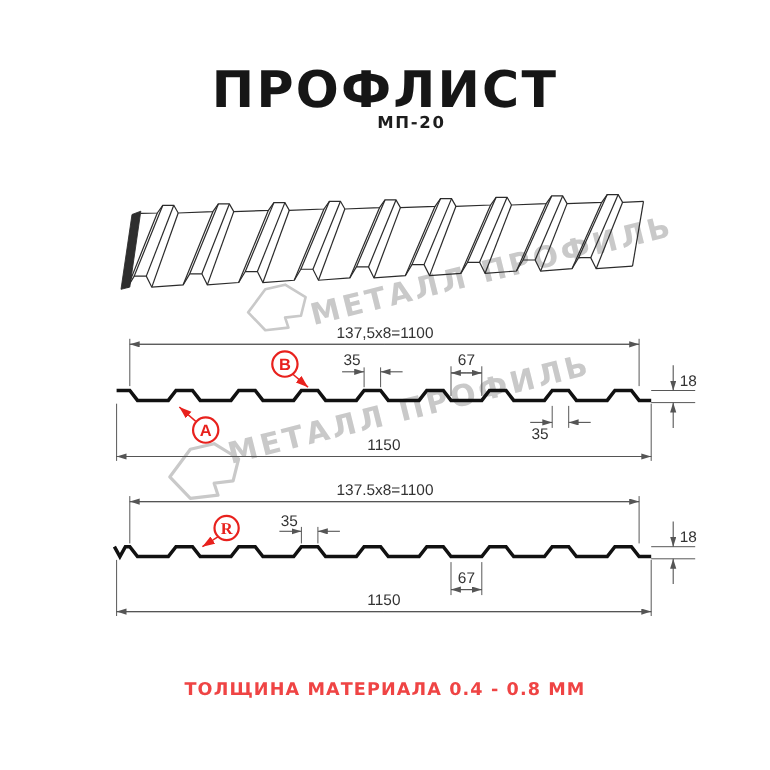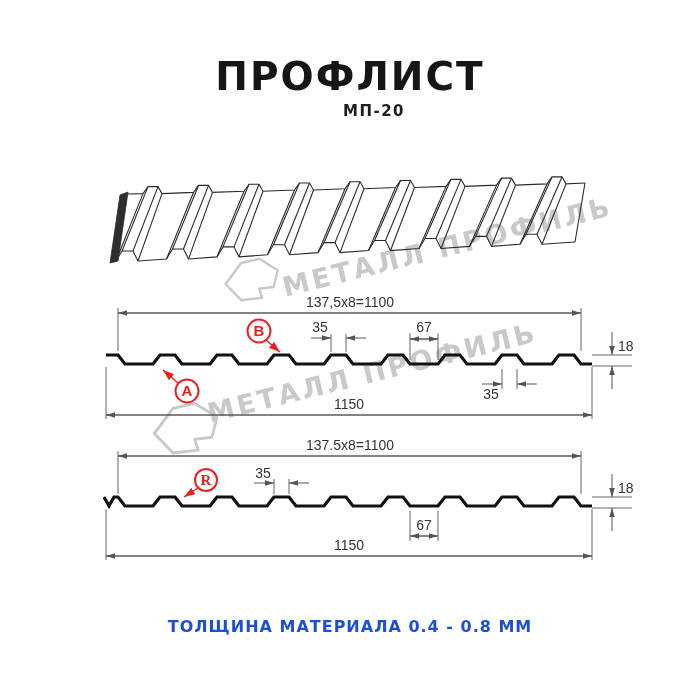--- a/index.html
+++ b/index.html
@@ -1,27 +1,27 @@
 <!DOCTYPE html>
 <html><head>
 <meta charset="utf-8">
 <style>
   html,body{margin:0;padding:0;background:#fff;}
   #page{position:relative;width:700px;height:700px;background:#fff;overflow:hidden;
         font-family:"Liberation Sans",sans-serif;}
   .abs{position:absolute;}
   .title{top:54px;left:0;width:700px;text-align:center;
-         font-family:"DejaVu Sans",sans-serif;font-weight:bold;font-size:39px;
+         font-family:"DejaVu Sans",sans-serif;font-weight:bold;font-size:46px;
          letter-spacing:2px;color:#161616;}
   .subtitle{top:102px;left:0;width:700px;text-align:center;
             font-family:"DejaVu Sans",sans-serif;font-weight:bold;font-size:15px;
             letter-spacing:1.5px;color:#1d1d1d;padding-left:24px;}
   .footer{top:617px;left:0;width:700px;text-align:center;
           font-family:"DejaVu Sans",sans-serif;font-weight:bold;font-size:16px;
-          letter-spacing:1px;color:#1d4ed8;}
+          letter-spacing:1px;color:#ef4444;}
   .wm-text{color:#c9c9c9;font-family:"DejaVu Sans",sans-serif;font-weight:bold;
            font-size:27px;letter-spacing:3px;white-space:nowrap;
            transform:rotate(-14deg);transform-origin:0 50%;z-index:1;}
   #wm1{left:283px;top:272px;}
   #wm2{left:208px;top:398px;}
   .wm-logo{z-index:1;}
   #logo1{left:222px;top:256px;}
   #logo2{left:150px;top:400px;}
   #scene{left:0;top:0;z-index:2;}
   .dimtxt{font-family:"Liberation Sans",sans-serif;font-size:14px;fill:#333;}

